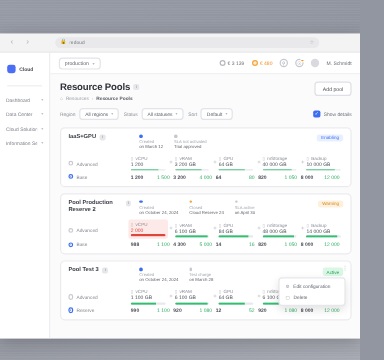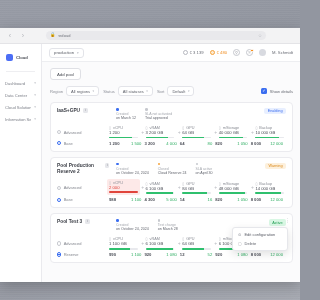--- a/index.html
+++ b/index.html
@@ -375,20 +375,32 @@
           <div class="head-ic">
             ☉<span class="bell-badge"></span>
           </div>
           <div class="avatar"></div>
           <div class="username">M. Schmidt</div>
         </div>
 
         <div class="page">
 
           <div class="pagehead">
+            <div class="titleblock">
+              <div class="page-title-row">
+                <span class="page-title">Resource Pools</span>
+                <span class="info-ic">i</span>
+              </div>
+              <div class="breadcrumb">
+                <span class="bc-home">⌂</span>
+                <span>Resources</span>
+                <span class="bc-sep">›</span>
+                <span class="bc-cur">Resource Pools</span>
+              </div>
+            </div>
             <button class="btn-primary">Add pool</button>
           </div>
 
           <div class="filters">
             <div class="filter">
               <span class="fl">Region</span>
               <div class="pill">
                 <span class="pv">All regions</span>
                 <span class="chev">▾</span>
               </div>

